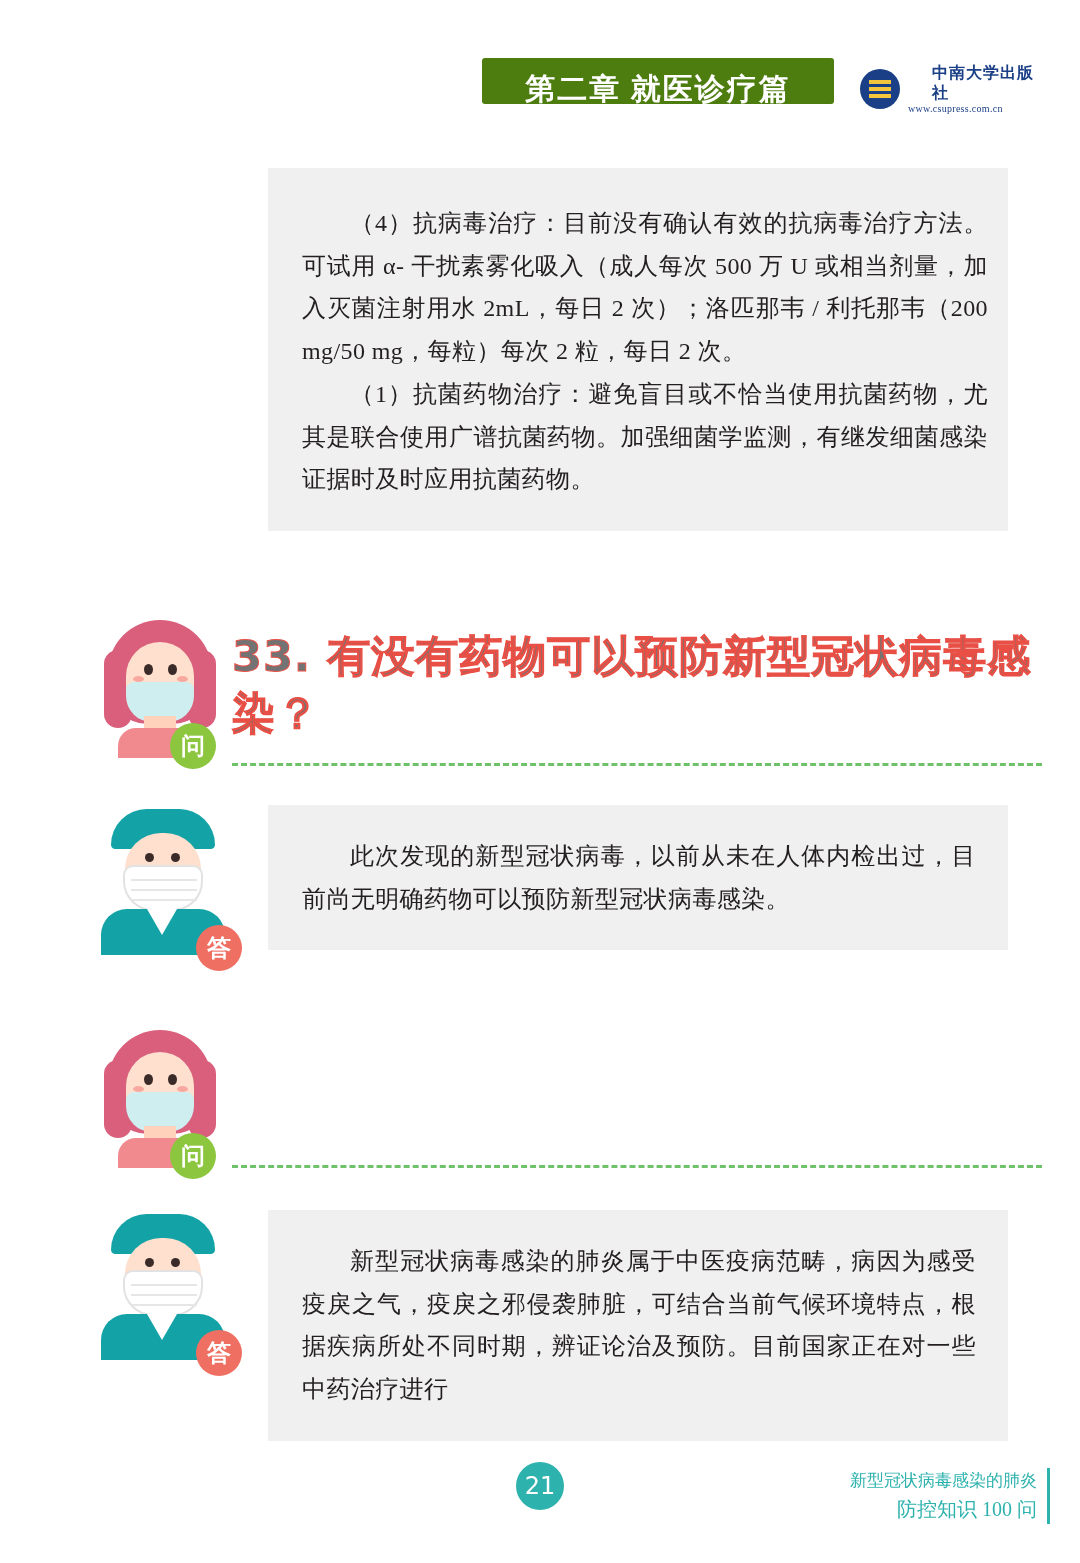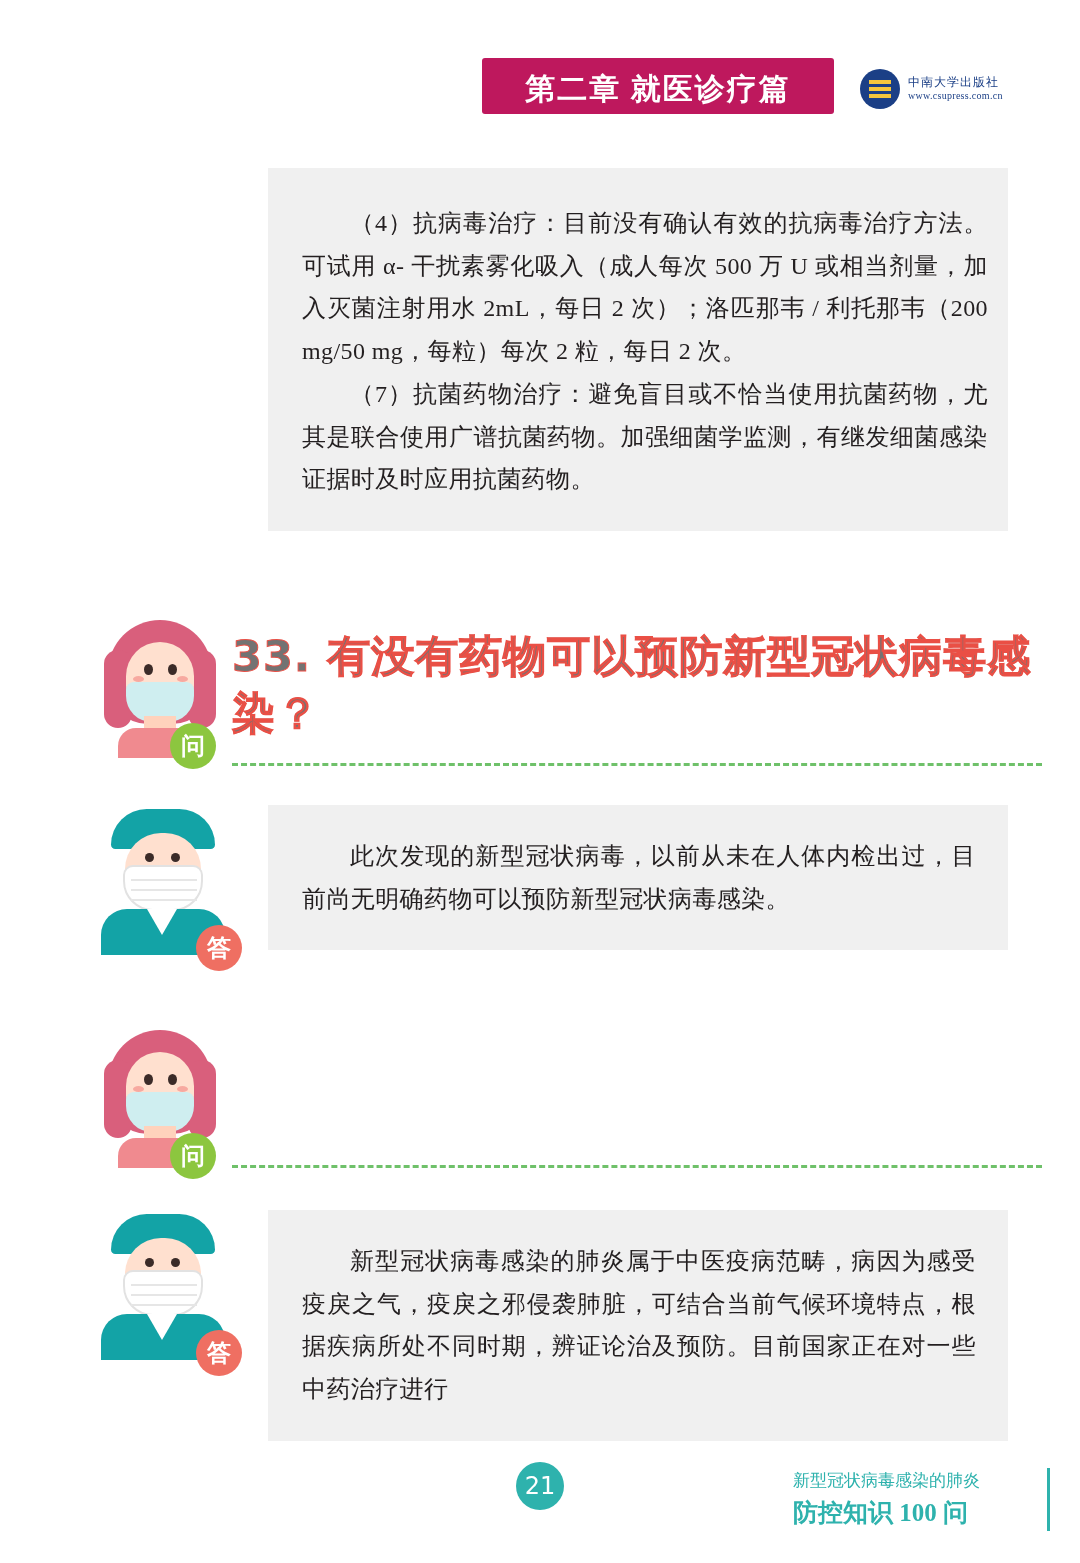--- a/index.html
+++ b/index.html
@@ -9,22 +9,22 @@
     font-family:"Liberation Serif","DejaVu Serif",serif;
     position:relative;
     overflow:hidden;
   }
 
   
   .header{
     position:absolute;top:58px;left:0;width:1080px;height:62px;
   }
   .header-band{
-    position:absolute;left:482px;top:0;width:352px;height:56px;
-    background:#be185d;border-radius:3px;
+    position:absolute;left:482px;top:0;width:352px;height:46px;
+    background:#4d7c0f;border-radius:3px;
   }
   .header-band .ttl{
     color:#ffffff;font-size:30px;font-weight:bold;
     letter-spacing:2px;
     text-align:center;line-height:62px;
     font-family:"Liberation Serif","DejaVu Serif",serif;
   }
   .pub{
     position:absolute;left:860px;top:8px;width:190px;height:46px;
     display:flex;align-items:center;gap:8px;
@@ -34,21 +34,21 @@
     background:#1b3f86;position:relative;flex:0 0 auto;
   }
   .pub-logo:after{
     content:"";position:absolute;left:9px;top:11px;width:22px;height:18px;
     background:
       linear-gradient(#f5c53c,#f5c53c) center/22px 4px no-repeat,
       linear-gradient(#f5c53c,#f5c53c) center top/22px 4px no-repeat,
       linear-gradient(#f5c53c,#f5c53c) center bottom/22px 4px no-repeat;
   }
   .pub-txt{line-height:1.25;}
-  .pub-name{font-size:12px;color:#1b3f86;font-weight:normal;letter-spacing:1px;}
+  .pub-name{font-size:16px;color:#1b3f86;font-weight:bold;letter-spacing:1px;margin-left:24px;}
   .pub-url{font-size:10px;color:#1b3f86;letter-spacing:.3px;}
 
   
   .grey-block{
     position:absolute;left:268px;top:168px;width:740px;
     background:#f0f0f0;
     padding:34px 20px 30px 34px;
     box-sizing:border-box;
   }
   .grey-block p{
@@ -100,26 +100,26 @@
   }
 
   
   .pagenum{
     position:absolute;left:516px;top:1462px;width:48px;height:48px;border-radius:50%;
     background:#2eb2ad;color:#fff;font-size:24px;font-weight:normal;
     display:flex;align-items:center;justify-content:center;
     font-family:"DejaVu Sans","Liberation Sans",sans-serif;
   }
   .footer-right{
-    position:absolute;right:30px;top:1468px;width:250px;text-align:left;
+    position:absolute;right:30px;top:1468px;width:250px;text-align:right;
     color:#2eb2ad;line-height:1.5;
-    border-right:3px solid #2eb2ad;padding-right:4px;
+    border-right:3px solid #2eb2ad;padding-right:10px;
   }
   .footer-right .l1{font-size:17px;}
-  .footer-right .l2{font-size:25px;font-weight:bold;}
+  .footer-right .l2{font-size:20px;font-weight:normal;}
 
   
   .girl{position:relative;width:120px;height:130px;}
   .girl .hair{
     position:absolute;left:8px;top:0;width:104px;height:104px;
     background:#d95f7c;border-radius:52px 52px 40px 40px;
   }
   .girl .hair-l{
     position:absolute;left:4px;top:30px;width:28px;height:78px;
     background:#d95f7c;border-radius:14px;
@@ -190,21 +190,21 @@
     <div class="pub-logo"></div>
     <div class="pub-txt">
       <div class="pub-name">中南大学出版社</div>
       <div class="pub-url">www.csupress.com.cn</div>
     </div>
   </div>
 </div>
 
 <div class="grey-block">
   <p>（4）抗病毒治疗：目前没有确认有效的抗病毒治疗方法。可试用 α- 干扰素雾化吸入（成人每次 500 万 U 或相当剂量，加入灭菌注射用水 2mL，每日 2 次）；洛匹那韦 / 利托那韦（200 mg/50 mg，每粒）每次 2 粒，每日 2 次。</p>
-  <p>（7）抗菌药物治疗：避免盲目或不恰当使用抗菌药物，尤其是联合使用广谱抗菌药物。加强细菌学监测，有继发细菌感染证据时及时应用抗菌药物。</p>
+  <p>（1）抗菌药物治疗：避免盲目或不恰当使用抗菌药物，尤其是联合使用广谱抗菌药物。加强细菌学监测，有继发细菌感染证据时及时应用抗菌药物。</p>
 </div>
 
 <div class="qa-q" style="top:620px;height:160px;">
   <div class="q-avatar">
     <div class="girl">
       <div class="hair"></div>
         <div class="hair-l"></div>
         <div class="hair-r"></div>
       <div class="face"></div>
       <div class="eye l"></div>

